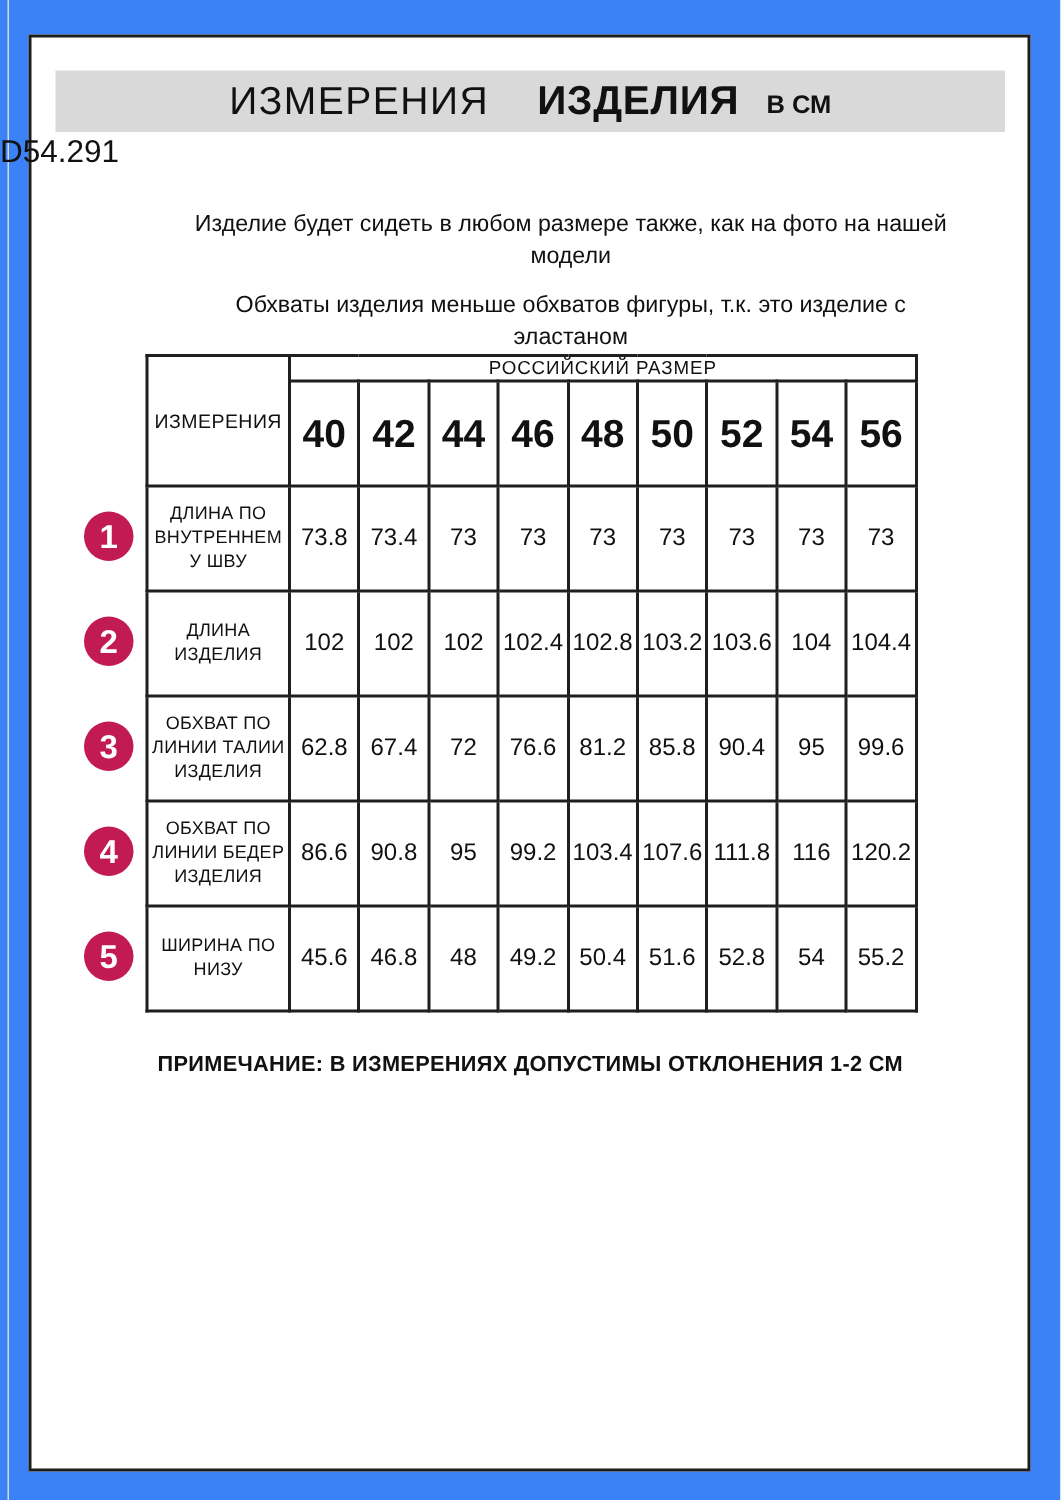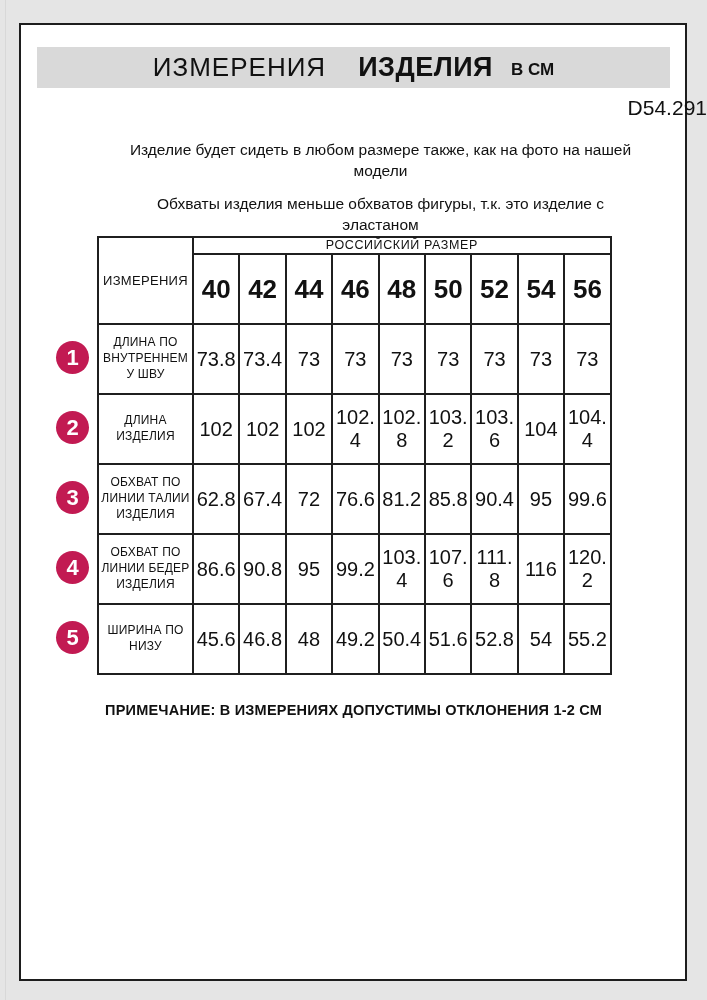--- a/index.html
+++ b/index.html
@@ -4,21 +4,21 @@
 <style>
   html, body {
     margin: 0;
     padding: 0;
     background: #ffffff;
   }
   .page {
     position: relative;
     width: 707px;
     height: 1000px;
-    background: #e5e5e5;
+    background: #3b82f6;
     font-family: "Liberation Sans", "DejaVu Sans", sans-serif;
     color: #111111;
     overflow: hidden;
   }
   .edge-line {
     position: absolute;
     left: 5px;
     top: 0;
     width: 1px;
     height: 1000px;
@@ -58,23 +58,23 @@
   }
   .band .t3 {
     font-size: 17px;
     font-weight: 600;
     margin-left: 18px;
     margin-top: 4px;
   }
   .article {
     position: absolute;
     left: 0;
-    top: 96px;
-    width: 707px;
-    text-align: right;
+    top: 90px;
+    width: 707px;
+    text-align: left;
     font-size: 21px;
     line-height: 24px;
     font-weight: 400;
   }
   .para {
     position: absolute;
     left: 0;
     width: 707px;
     text-align: center;
     font-size: 15.5px;
@@ -108,21 +108,21 @@
     letter-spacing: 0.6px;
     padding: 0;
     line-height: 13px;
     margin-top: 40px;
   }
   td.corner { font-size: 13px; letter-spacing: 0.3px; }
   tr.hsizes { height: 70px; }
   td.size { font-size: 26px; font-weight: 700; border-radius: 18px; }
   tr.drow { height: 70px; }
   td.rlabel { font-size: 12px; line-height: 1.32; letter-spacing: 0.2px; }
-  td.val { font-size: 20px; }
+  td.val { font-size: 16px; }
   .badge {
     position: absolute;
     left: 56px;
     width: 33px;
     height: 33px;
     border-radius: 50%;
     background: #c21a52;
     color: #ffffff;
     font-size: 22px;
     font-weight: 700;

